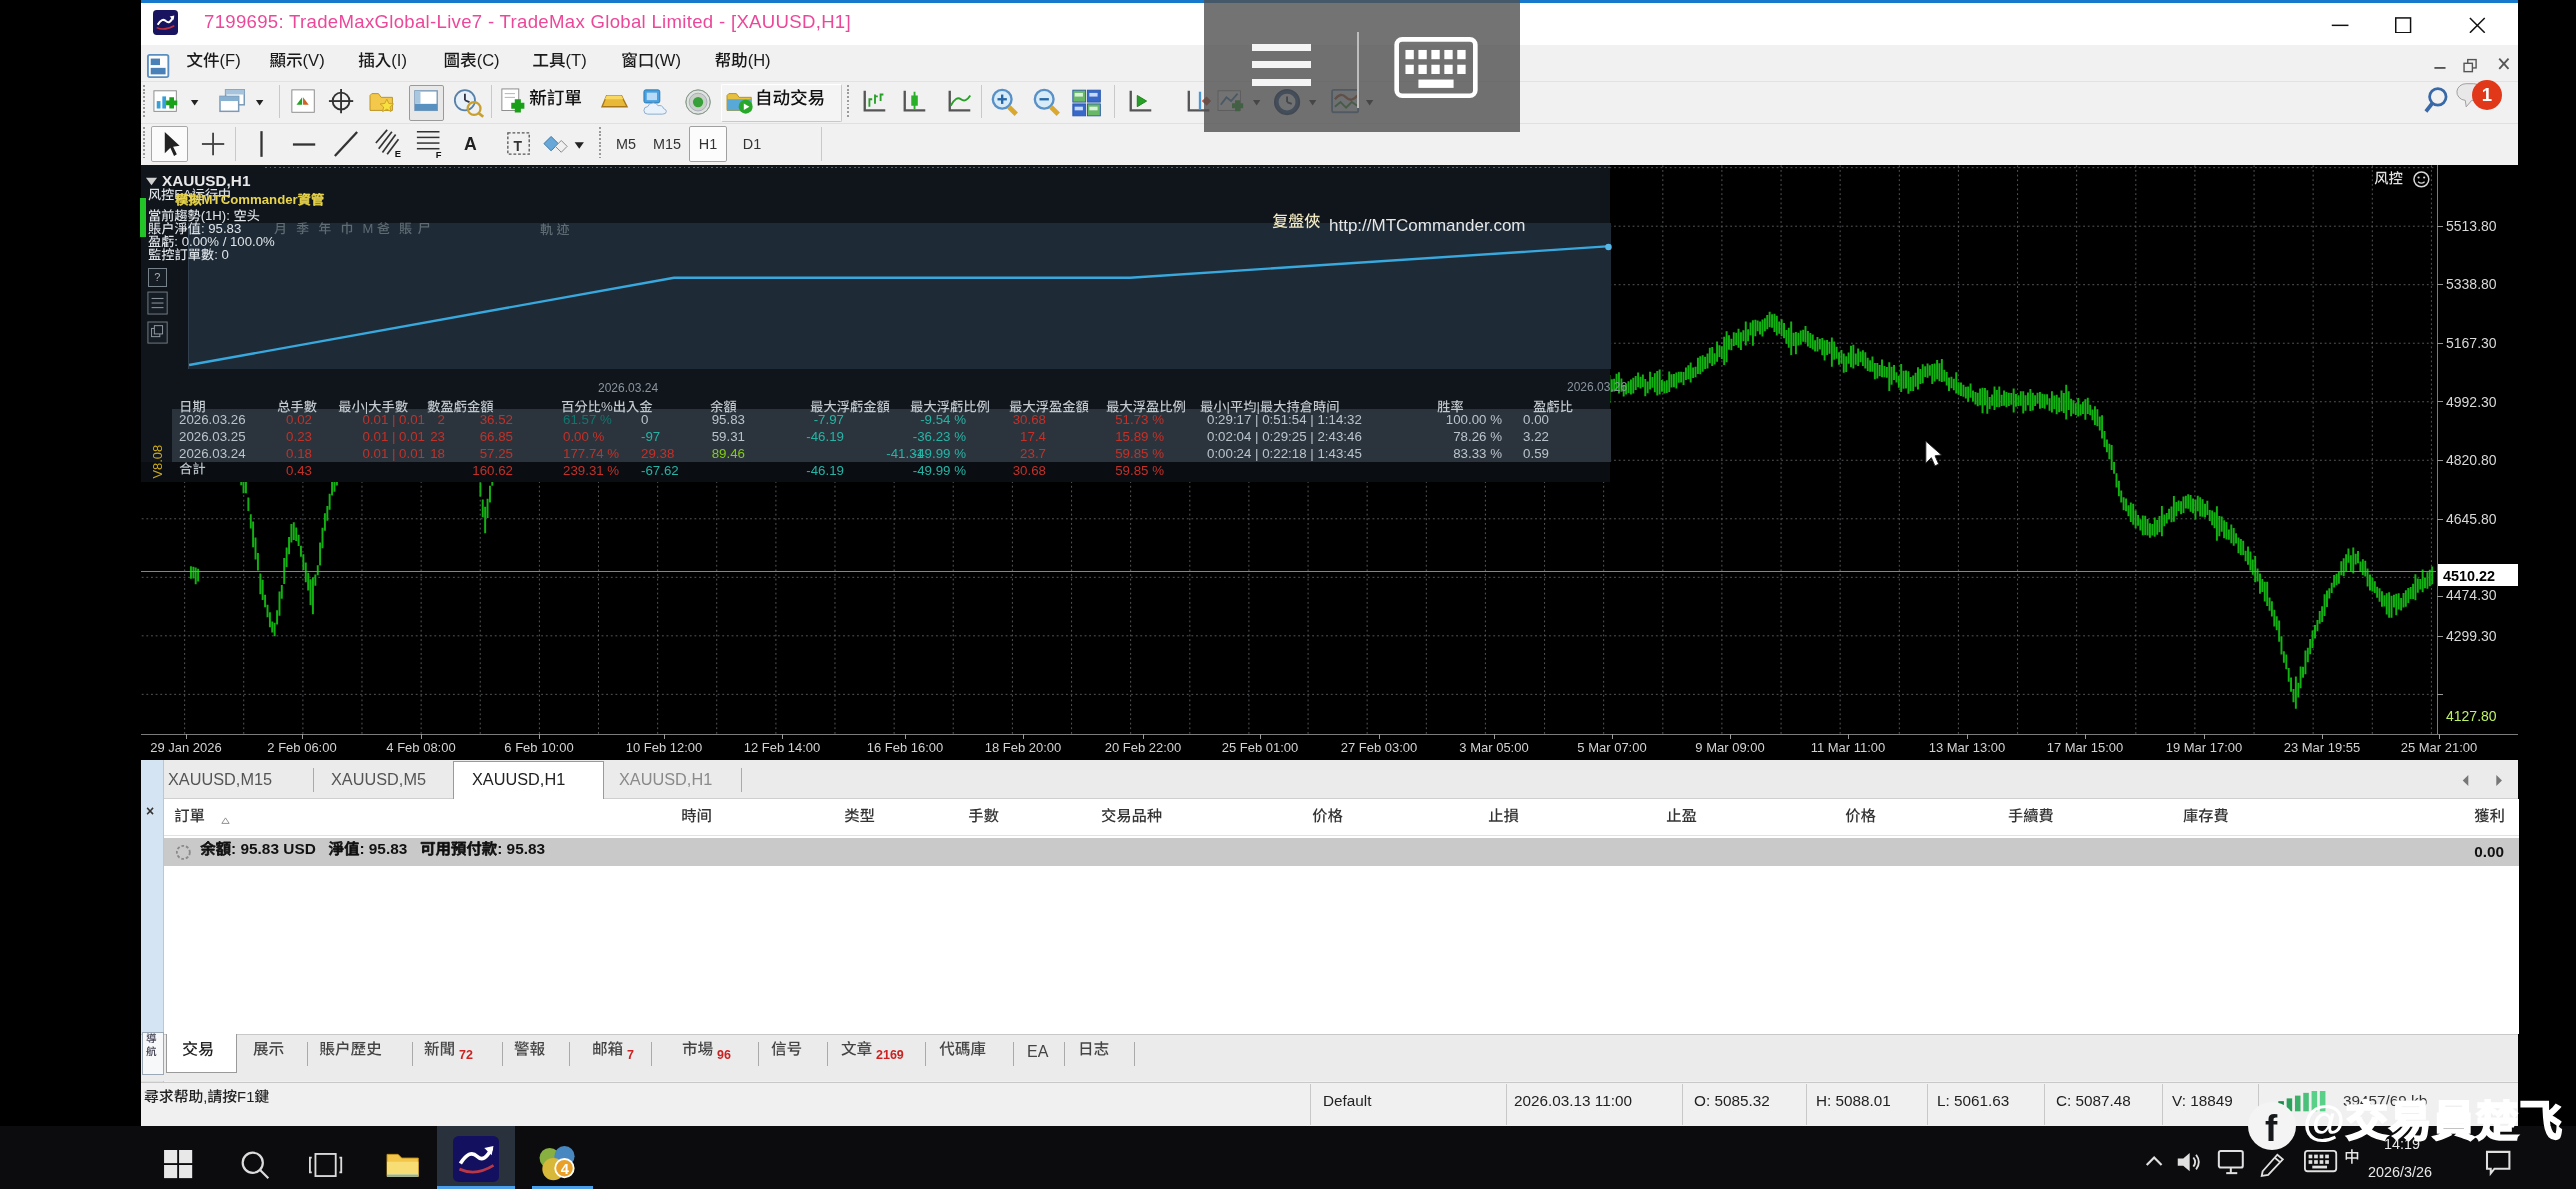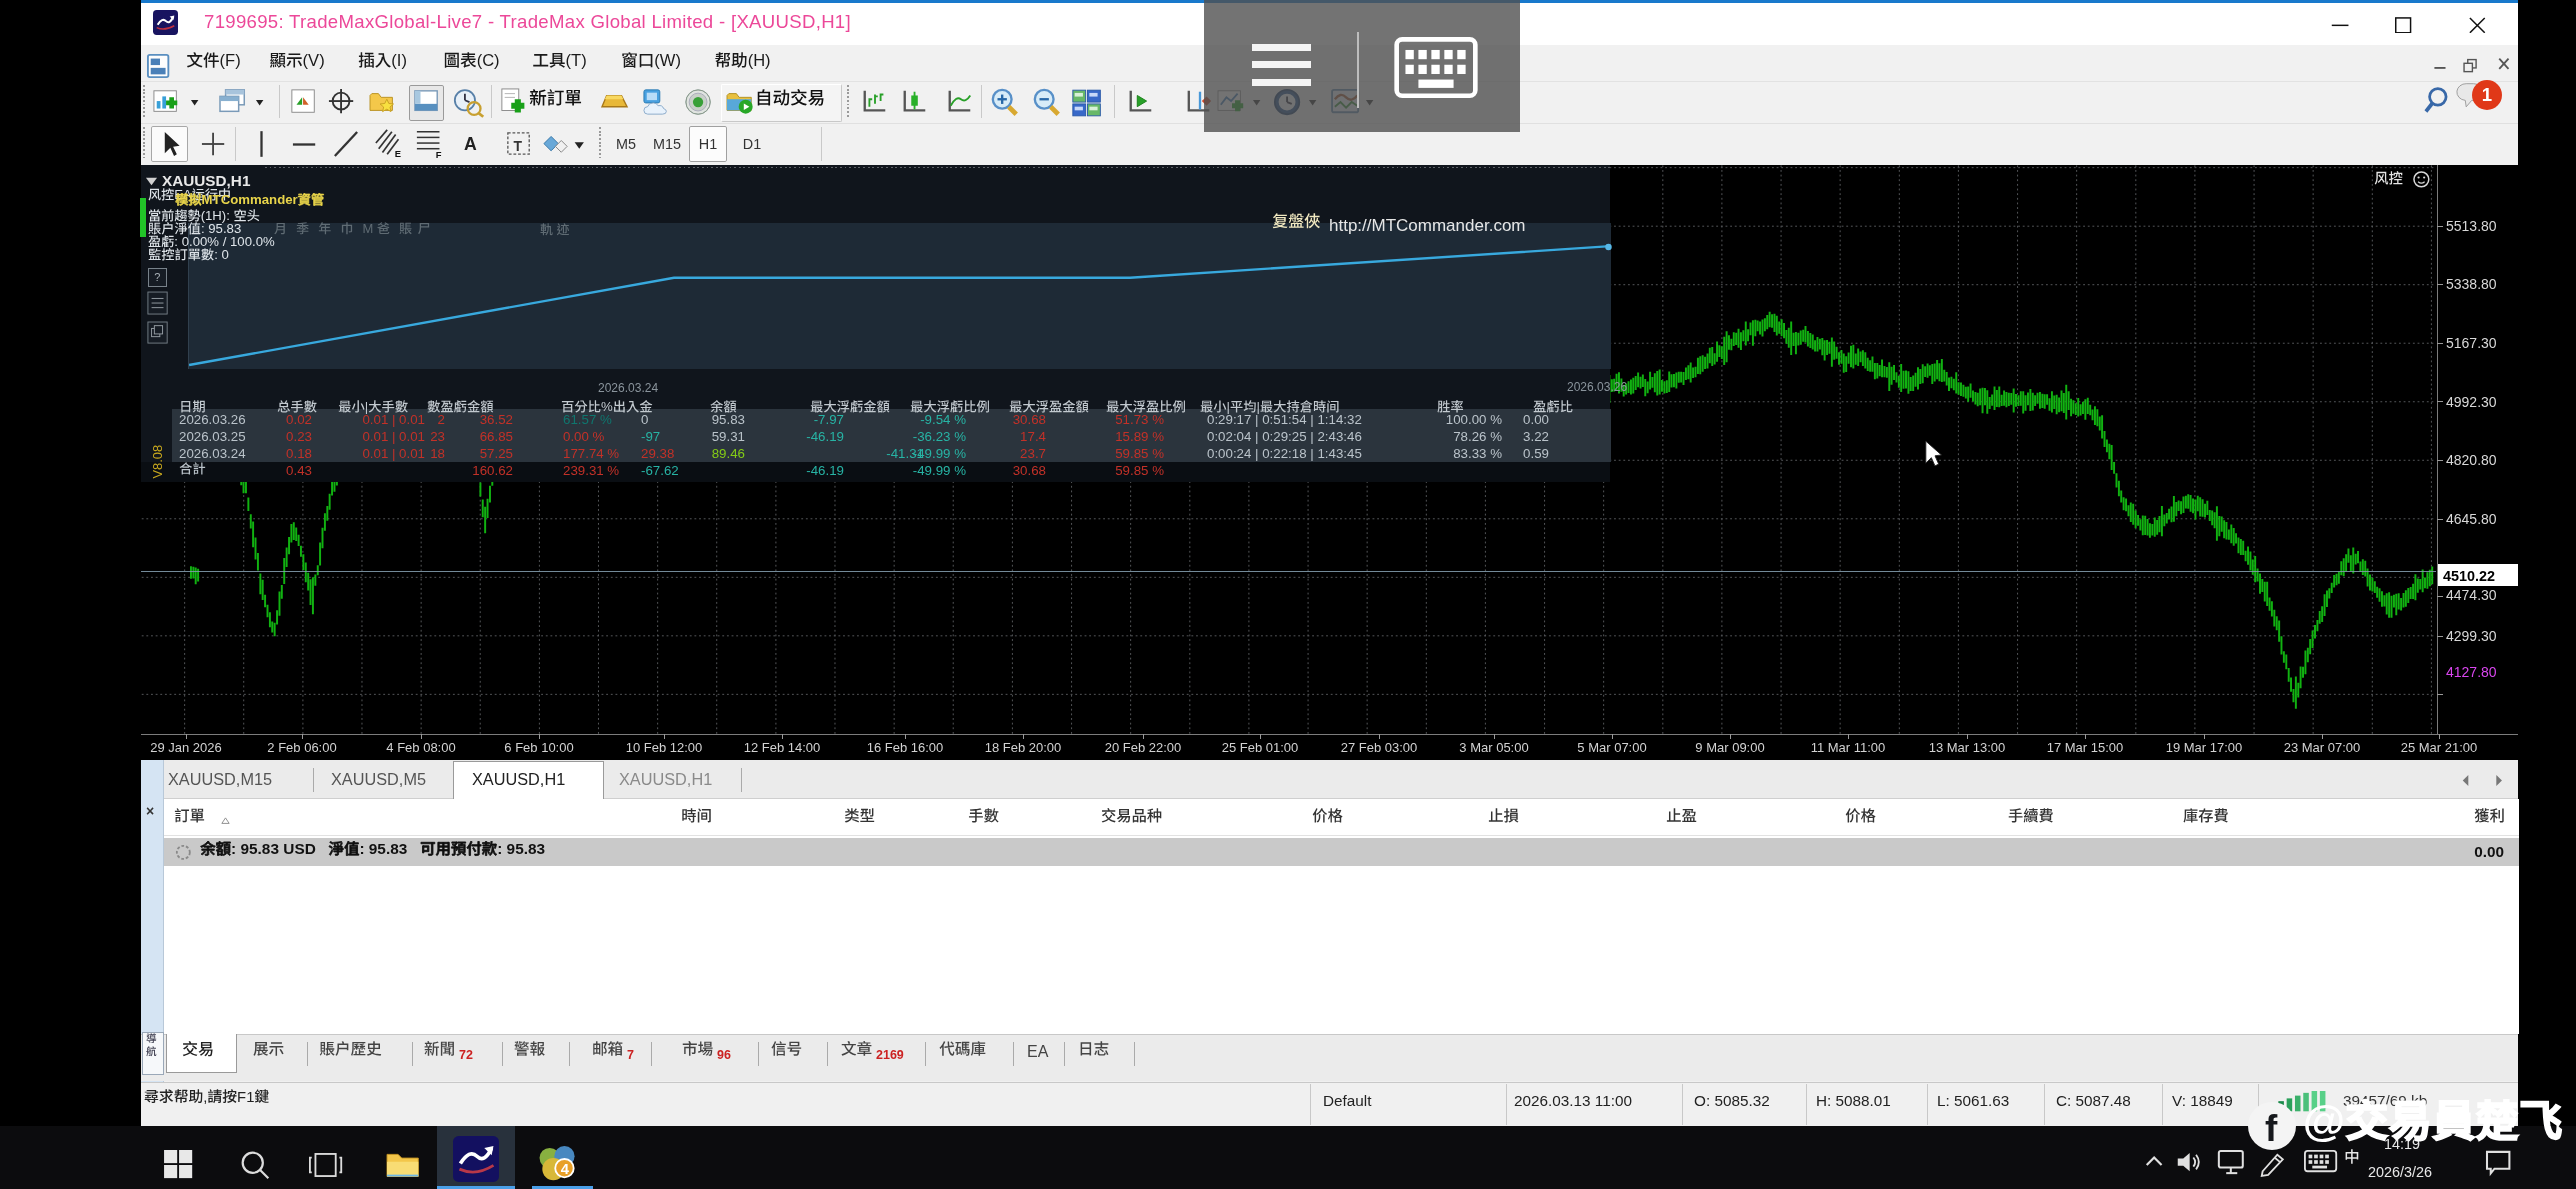--- a/index.html
+++ b/index.html
@@ -518,21 +518,21 @@
 <div style="position:absolute;top:394px;font:14px 'Liberation Sans',sans-serif;color:#d8d8d8;white-space:pre;line-height:17.5px;left:2446px;">4992.30</div>
 <div style="position:absolute;left:2437px;top:401px;width:5.6px;height:0.9px;background:#9a9a9a;"></div>
 <div style="position:absolute;top:452px;font:14px 'Liberation Sans',sans-serif;color:#d8d8d8;white-space:pre;line-height:17.5px;left:2446px;">4820.80</div>
 <div style="position:absolute;left:2437px;top:460px;width:5.6px;height:0.9px;background:#9a9a9a;"></div>
 <div style="position:absolute;top:511px;font:14px 'Liberation Sans',sans-serif;color:#d8d8d8;white-space:pre;line-height:17.5px;left:2446px;">4645.80</div>
 <div style="position:absolute;left:2437px;top:519px;width:5.6px;height:0.9px;background:#9a9a9a;"></div>
 <div style="position:absolute;top:587px;font:14px 'Liberation Sans',sans-serif;color:#d8d8d8;white-space:pre;line-height:17.5px;left:2446px;">4474.30</div>
 <div style="position:absolute;left:2437px;top:596px;width:5.6px;height:0.9px;background:#9a9a9a;"></div>
 <div style="position:absolute;top:628px;font:14px 'Liberation Sans',sans-serif;color:#d8d8d8;white-space:pre;line-height:17.5px;left:2446px;">4299.30</div>
 <div style="position:absolute;left:2437px;top:636px;width:5.6px;height:0.9px;background:#9a9a9a;"></div>
-<div style="position:absolute;top:664px;font:14px 'Liberation Sans',sans-serif;color:#d946ef;white-space:pre;line-height:17.5px;left:2446px;">4127.80</div>
+<div style="position:absolute;top:708px;font:14px 'Liberation Sans',sans-serif;color:#bef264;white-space:pre;line-height:17.5px;left:2446px;">4127.80</div>
 <div style="position:absolute;left:2437px;top:694px;width:5.6px;height:0.9px;background:#9a9a9a;"></div>
 <div style="position:absolute;left:2438px;top:564px;width:80px;height:22px;background:#ffffff;z-index:5;"></div>
 <div style="position:absolute;top:567px;font:bold 14.4px 'Liberation Sans',sans-serif;color:#000;white-space:pre;line-height:18px;left:2443px;z-index:6;">4510.22</div>
 <div style="position:absolute;top:740px;font:13px 'Liberation Sans',sans-serif;color:#d2d2d2;white-space:pre;line-height:16.5px;left:186px;transform:translateX(-50%);">29 Jan 2026</div>
 <div style="position:absolute;left:186px;top:734px;width:0.9px;height:4.6px;background:#9a9a9a;"></div>
 <div style="position:absolute;top:740px;font:13px 'Liberation Sans',sans-serif;color:#d2d2d2;white-space:pre;line-height:16.5px;left:302px;transform:translateX(-50%);">2 Feb 06:00</div>
 <div style="position:absolute;left:302px;top:734px;width:0.9px;height:4.6px;background:#9a9a9a;"></div>
 <div style="position:absolute;top:740px;font:13px 'Liberation Sans',sans-serif;color:#d2d2d2;white-space:pre;line-height:16.5px;left:421px;transform:translateX(-50%);">4 Feb 08:00</div>
 <div style="position:absolute;left:421px;top:734px;width:0.9px;height:4.6px;background:#9a9a9a;"></div>
 <div style="position:absolute;top:740px;font:13px 'Liberation Sans',sans-serif;color:#d2d2d2;white-space:pre;line-height:16.5px;left:539px;transform:translateX(-50%);">6 Feb 10:00</div>
@@ -558,21 +558,21 @@
 <div style="position:absolute;top:740px;font:13px 'Liberation Sans',sans-serif;color:#d2d2d2;white-space:pre;line-height:16.5px;left:1730px;transform:translateX(-50%);">9 Mar 09:00</div>
 <div style="position:absolute;left:1730px;top:734px;width:0.9px;height:4.6px;background:#9a9a9a;"></div>
 <div style="position:absolute;top:740px;font:13px 'Liberation Sans',sans-serif;color:#d2d2d2;white-space:pre;line-height:16.5px;left:1848px;transform:translateX(-50%);">11 Mar 11:00</div>
 <div style="position:absolute;left:1848px;top:734px;width:0.9px;height:4.6px;background:#9a9a9a;"></div>
 <div style="position:absolute;top:740px;font:13px 'Liberation Sans',sans-serif;color:#d2d2d2;white-space:pre;line-height:16.5px;left:1967px;transform:translateX(-50%);">13 Mar 13:00</div>
 <div style="position:absolute;left:1967px;top:734px;width:0.9px;height:4.6px;background:#9a9a9a;"></div>
 <div style="position:absolute;top:740px;font:13px 'Liberation Sans',sans-serif;color:#d2d2d2;white-space:pre;line-height:16.5px;left:2085px;transform:translateX(-50%);">17 Mar 15:00</div>
 <div style="position:absolute;left:2085px;top:734px;width:0.9px;height:4.6px;background:#9a9a9a;"></div>
 <div style="position:absolute;top:740px;font:13px 'Liberation Sans',sans-serif;color:#d2d2d2;white-space:pre;line-height:16.5px;left:2204px;transform:translateX(-50%);">19 Mar 17:00</div>
 <div style="position:absolute;left:2204px;top:734px;width:0.9px;height:4.6px;background:#9a9a9a;"></div>
-<div style="position:absolute;top:740px;font:13px 'Liberation Sans',sans-serif;color:#d2d2d2;white-space:pre;line-height:16.5px;left:2322px;transform:translateX(-50%);">23 Mar 07:00</div>
+<div style="position:absolute;top:740px;font:13px 'Liberation Sans',sans-serif;color:#d2d2d2;white-space:pre;line-height:16.5px;left:2322px;transform:translateX(-50%);">23 Mar 19:55</div>
 <div style="position:absolute;left:2322px;top:734px;width:0.9px;height:4.6px;background:#9a9a9a;"></div>
 <div style="position:absolute;top:740px;font:13px 'Liberation Sans',sans-serif;color:#d2d2d2;white-space:pre;line-height:16.5px;left:2439px;transform:translateX(-50%);">25 Mar 21:00</div>
 <div style="position:absolute;left:2439px;top:734px;width:0.9px;height:4.6px;background:#9a9a9a;"></div>
 <svg style="position:absolute;left:2374px;top:171px;" width="31" height="20.4" viewBox="0 0 33 22">
     <g fill="#e4e4e4">
       <use href="#g98ce" transform="translate(0.0,13.33) scale(0.06200,-0.06200)"></use>
       <use href="#g63a7" transform="translate(15.5,13.33) scale(0.06200,-0.06200)"></use>
     </g>
   </svg>
 <svg style="position:absolute;left:2413px;top:171px;" width="18.6" height="18.6" viewBox="0 0 20 20">

